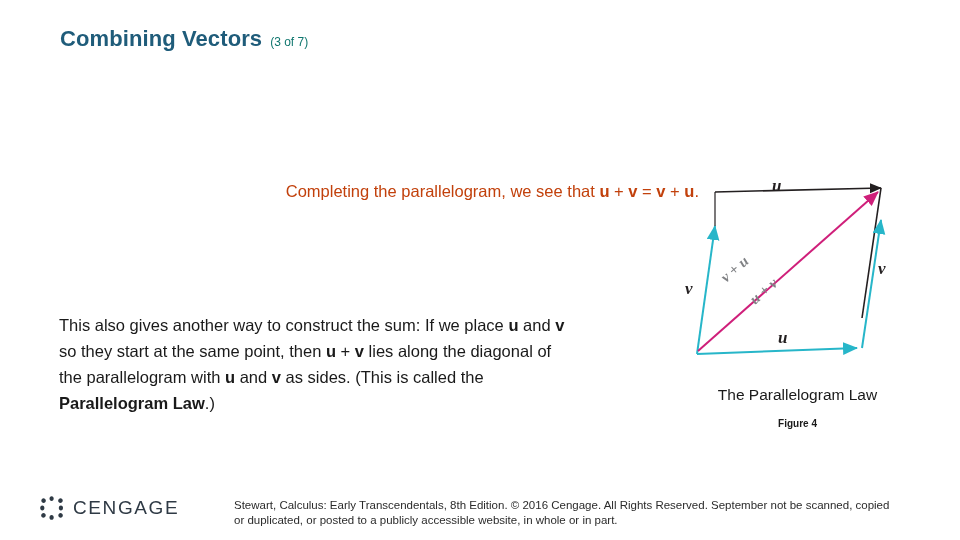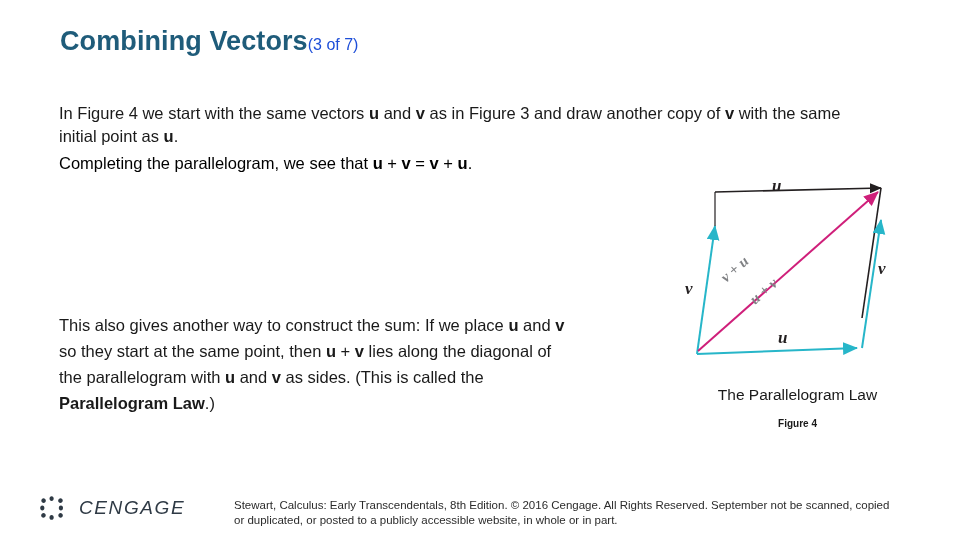--- a/index.html
+++ b/index.html
@@ -22,47 +22,49 @@
   }
   
   .title-row {
     position: absolute;
     left: 60px;
     top: 26px;
     display: flex;
     align-items: baseline;
   }
   .title-main {
-    font-size: 27px;
+    font-size: 22px;
     font-weight: bold;
     color: #1f5c7a;
     letter-spacing: 0.1px;
   }
   .title-sub {
-    font-size: 16px;
-    color: #1d4ed8;
+    font-size: 12px;
+    color: #0f766e;
+    margin-left: 8px;
   }
   
   .para1 {
     position: absolute;
     left: 59px;
     top: 102px;
     width: 800px;
     font-size: 16.5px;
     line-height: 23px;
     color: #1a1a1a;
   }
   .para2 {
     position: absolute;
     left: 59px;
-    top: 152px;
+    top: 180px;
     width: 640px;
     font-size: 16.5px;
     line-height: 23px;
-    color: #000000;
+    color: #c2410c;
+    text-align: right;
   }
   .para3 {
     position: absolute;
     left: 59px;
     top: 264px;
     width: 510px;
     font-size: 16.5px;
     line-height: 26px;
     color: #1a1a1a;
     margin-top: 48px;
@@ -112,36 +114,34 @@
     left: 38px;
     top: 494px;
     display: flex;
     align-items: center;
   }
   .logo-word {
     font-size: 19px;
     letter-spacing: 1.6px;
     color: #2f3a45;
     font-family: "Liberation Sans", sans-serif;
-    margin-left: 13px;
-    font-style: italic;
+    margin-left: 7px;
   }
   .logo-mark { position: relative; width: 28px; height: 28px; }
 </style>
 </head>
 <body>
 
 <div class="slide">
 
   <div class="title-row">
     <span class="title-main">Combining Vectors</span>
     <span class="title-sub">(3 of 7)</span>
   </div>
 
-  <div class="para1"><span>In Figure 4 we start with the same vectors </span><b>u</b><span> and </span><b>v</b><span> as in Figure 3 and draw another copy of </span><b>v</b><span> with the same initial point as </span><b>u</b><span>.</span></div>
 
   <div class="para2"><span>Completing the parallelogram, we see that </span><b>u</b><span> + </span><b>v</b><span> = </span><b>v</b><span> + </span><b>u</b><span>.</span></div>
 
   <div class="para3"><span>This also gives another way to construct the sum: If we place </span><b>u</b><span> and </span><b>v</b><span> so they start at the same point, then </span><b>u</b><span> + </span><b>v</b><span> lies along the diagonal of the parallelogram with </span><b>u</b><span> and </span><b>v</b><span> as sides. (This is called the </span><b>Parallelogram Law</b><span>.)</span></div>
 
   <div class="figure">
     <svg width="300" height="200" viewBox="0 0 300 200" xmlns="http://www.w3.org/2000/svg">
       <defs>
         <marker id="ah-black" markerWidth="9" markerHeight="9" refX="7" refY="3.2" orient="auto">
           <path d="M0,0 L7.5,3.2 L0,6.4 z" fill="#231f20"></path>

